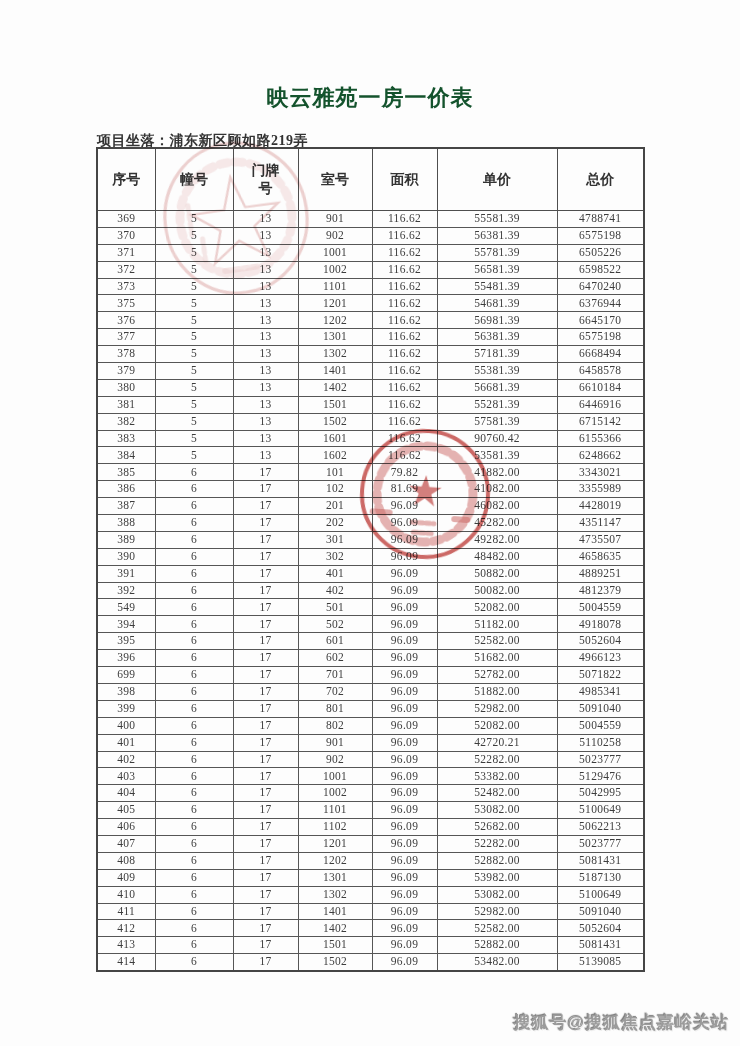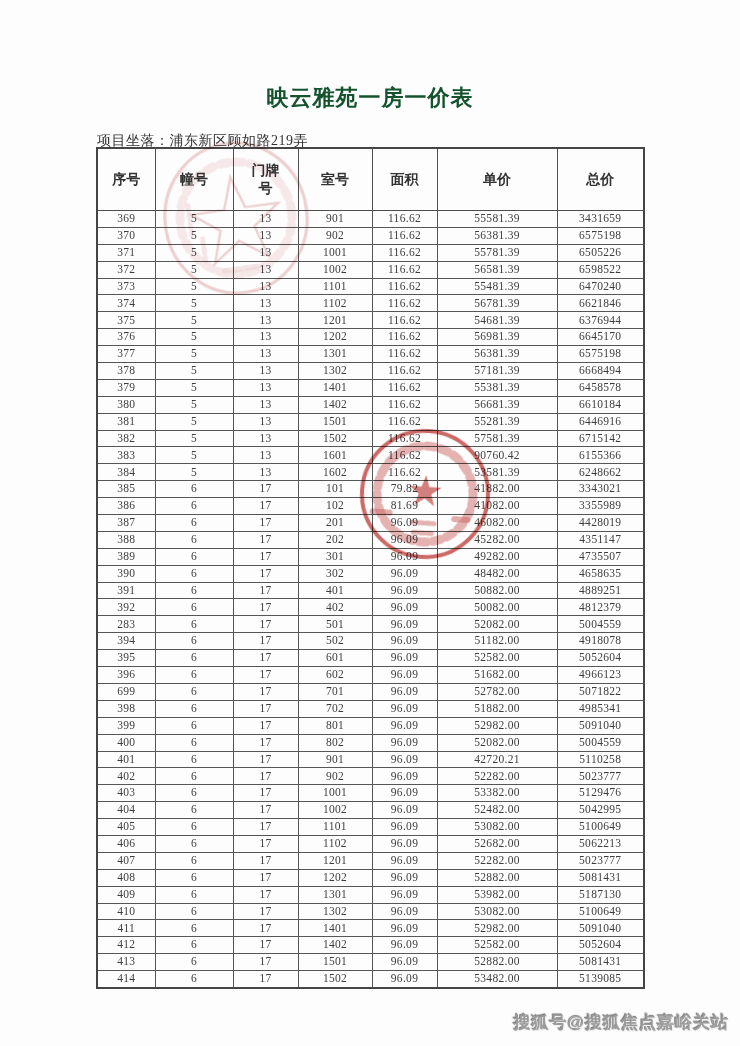--- a/index.html
+++ b/index.html
@@ -10,21 +10,21 @@
   .page{
     position:relative;width:740px;height:1046px;background:#fdfdfd;overflow:hidden;
     color:#3a3a3a;
   }
   .title{
     position:absolute;top:83px;left:0;width:740px;margin:0;
     text-align:center;font-size:22px;font-weight:bold;letter-spacing:1px;color:#14532d;
   }
   .location{
     position:absolute;top:132px;left:97px;
-    font-size:14px;font-weight:normal;color:#333;letter-spacing:0.5px;
+    font-size:14px;font-weight:bold;color:#333;letter-spacing:0.5px;
   }
   table.price-table{
     position:absolute;top:147px;left:96px;width:547px;
     border-collapse:collapse;table-layout:fixed;
     border:2px solid #454545;
   }
   .price-table th{
     height:37px;font-size:14px;font-weight:bold;color:#333;
     border:1px solid #4e4e4e;padding:12px;text-align:center;vertical-align:middle;
   }
@@ -85,21 +85,21 @@
         </tr>
     </thead>
     <tbody>
         <tr>
           <td>369</td>
           <td>5</td>
           <td>13</td>
           <td>901</td>
           <td>116.62</td>
           <td>55581.39</td>
-          <td>3431659</td>
+          <td>4788741</td>
         </tr>
         <tr>
           <td>370</td>
           <td>5</td>
           <td>13</td>
           <td>902</td>
           <td>116.62</td>
           <td>56381.39</td>
           <td>6575198</td>
         </tr>
@@ -122,29 +122,20 @@
           <td>6598522</td>
         </tr>
         <tr>
           <td>373</td>
           <td>5</td>
           <td>13</td>
           <td>1101</td>
           <td>116.62</td>
           <td>55481.39</td>
           <td>6470240</td>
-        </tr>
-        <tr>
-          <td>374</td>
-          <td>5</td>
-          <td>13</td>
-          <td>1102</td>
-          <td>116.62</td>
-          <td>56781.39</td>
-          <td>6621846</td>
         </tr>
         <tr>
           <td>375</td>
           <td>5</td>
           <td>13</td>
           <td>1201</td>
           <td>116.62</td>
           <td>54681.39</td>
           <td>6376944</td>
         </tr>
@@ -295,21 +286,21 @@
         <tr>
           <td>392</td>
           <td>6</td>
           <td>17</td>
           <td>402</td>
           <td>96.09</td>
           <td>50082.00</td>
           <td>4812379</td>
         </tr>
         <tr>
-          <td>283</td>
+          <td>549</td>
           <td>6</td>
           <td>17</td>
           <td>501</td>
           <td>96.09</td>
           <td>52082.00</td>
           <td>5004559</td>
         </tr>
         <tr>
           <td>394</td>
           <td>6</td>

